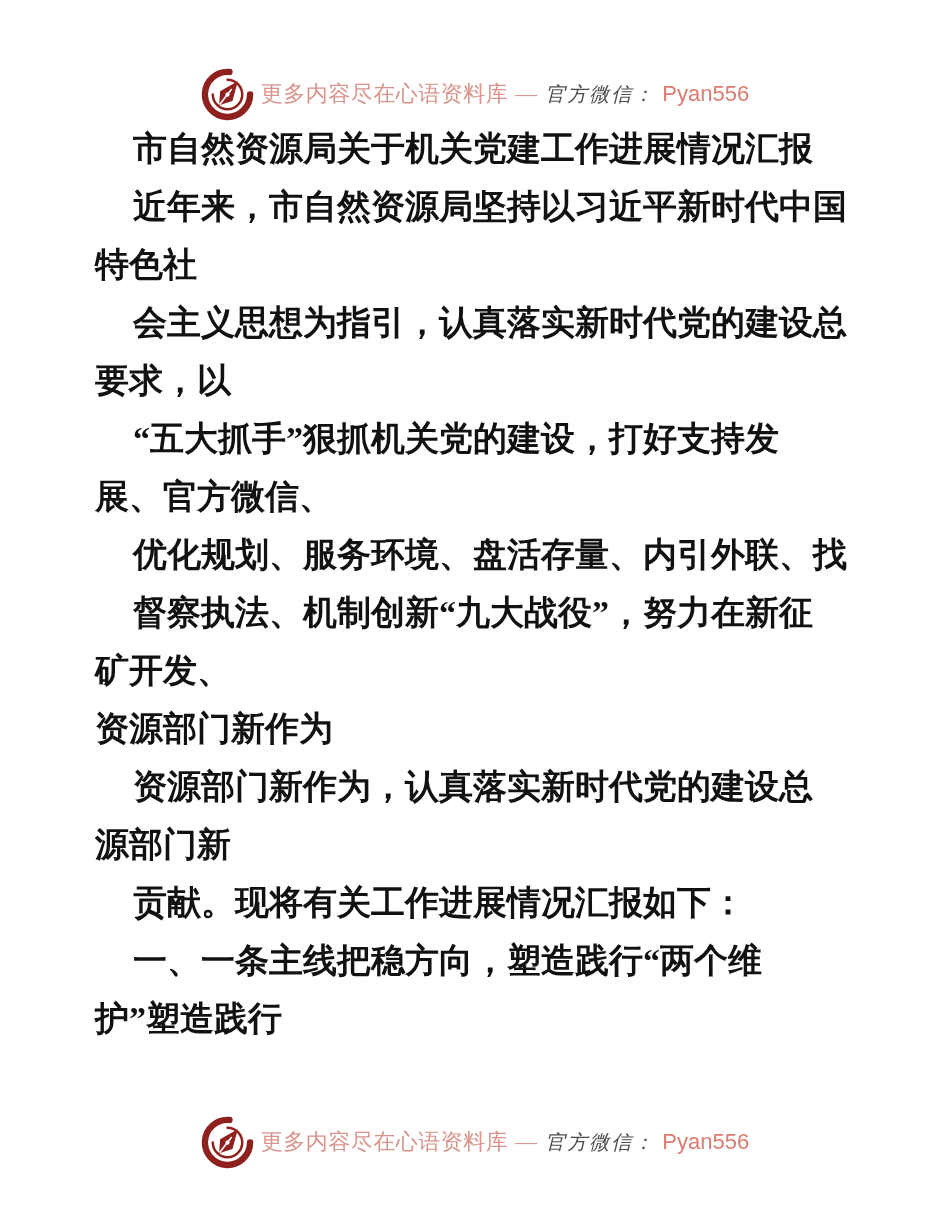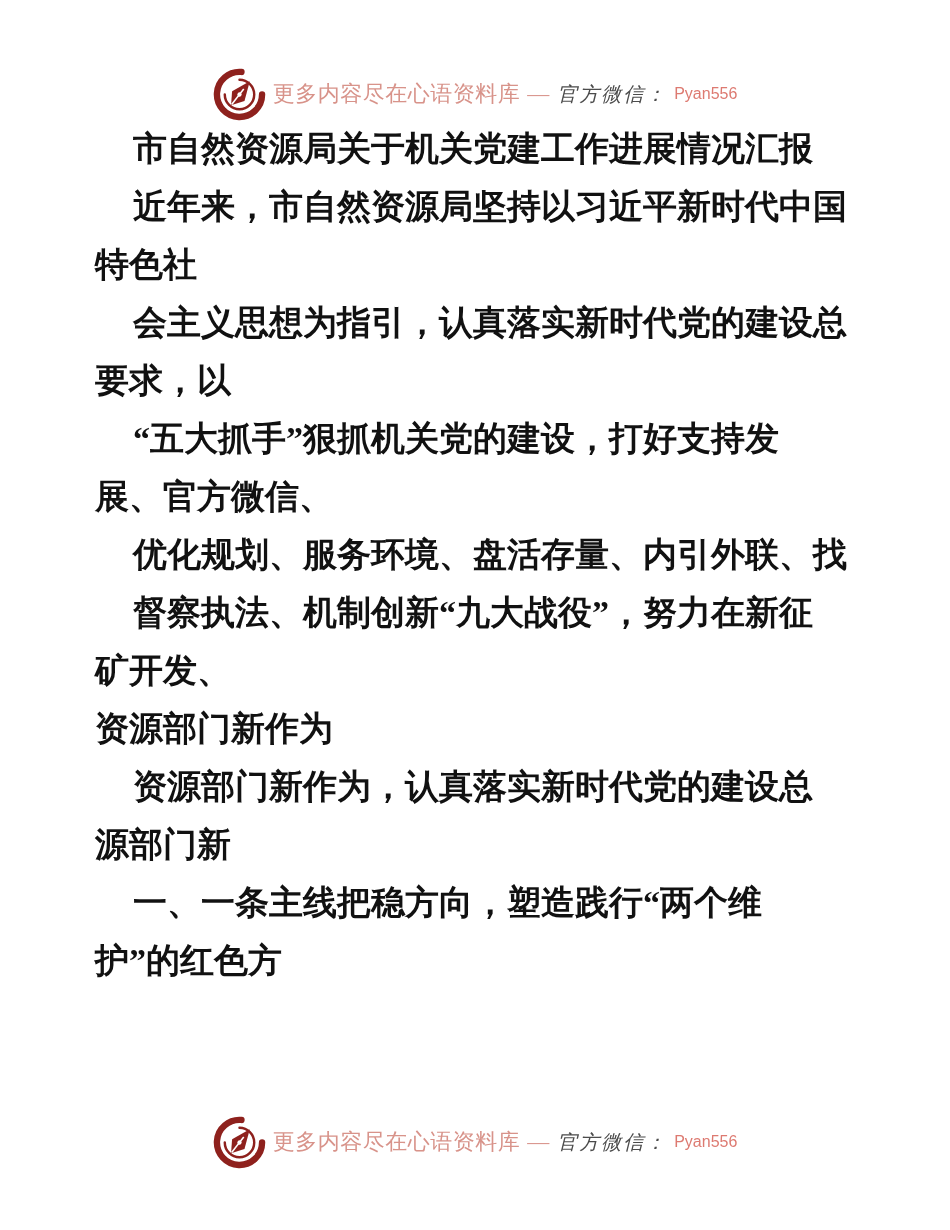--- a/index.html
+++ b/index.html
@@ -52,21 +52,21 @@
     margin:0 1px 0 0;
   }
   .wm-label{
     font-size:20px;
     letter-spacing:2px;
     color:var(--wechat-gray);
     font-style:italic;
     font-family:"Liberation Serif", serif;
   }
   .wm-id{
-    font-size:16px;
+    font-size:22px;
     color:var(--id-red);
     font-family:"Liberation Sans", sans-serif;
   }
   
   .content{
     position:absolute;
     top:120px;
     left:95px;
     width:770px;
   }
@@ -114,22 +114,23 @@
       <div class="line indent">会主义思想为指引，认真落实新时代党的建设总</div>
       <div class="line">要求，以</div>
       <div class="line indent">“五大抓手”狠抓机关党的建设，打好支持发</div>
       <div class="line">展、官方微信、</div>
       <div class="line indent">优化规划、服务环境、盘活存量、内引外联、找</div>
       <div class="line indent">督察执法、机制创新“九大战役”，努力在新征</div>
       <div class="line">矿开发、</div>
       <div class="line">资源部门新作为</div>
       <div class="line indent">资源部门新作为，认真落实新时代党的建设总</div>
       <div class="line">源部门新</div>
+      <div class="line indent">贡献。现将有关工作进展情况汇报如下：</div>
       <div class="line indent">一、一条主线把稳方向，塑造践行“两个维</div>
-      <div class="line">护”的红色方</div>
+      <div class="line">护”塑造践行</div>
     </div>
 
   <div class="watermark footer">
     <span class="wm-logo">
       <svg viewBox="0 0 54 54" width="53" height="53" aria-hidden="true">
         <path d="M29 4 a23 23 0 1 0 21 23" fill="none" stroke="#8e211d" stroke-width="6.5" stroke-linecap="round"></path>
         <path d="M27 12 a15 15 0 1 1 -15 15" fill="none" stroke="#8e211d" stroke-width="2.5" stroke-linecap="round"></path>
         <g transform="rotate(38 27 27)">
           <path d="M27 10 L35 29 L27 41 L19 29 Z" fill="#8e211d"></path>
           <line x1="27" y1="20" x2="27" y2="40" stroke="#ffffff" stroke-width="1.6"></line>

